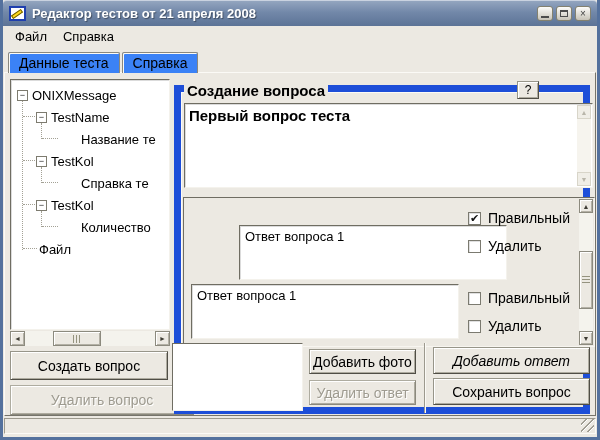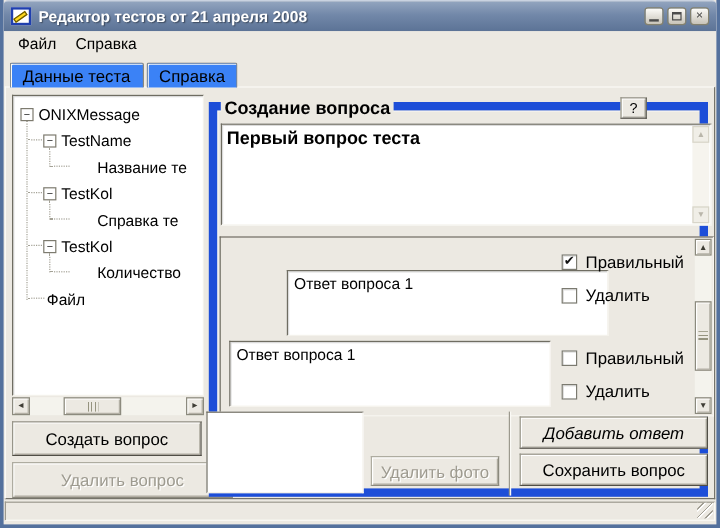--- a/index.html
+++ b/index.html
@@ -258,21 +258,22 @@
               <span class="grip-h"></span>
             </span>
           <span class="scr-btn down" style="width:14px;height:14px;">
               <span>▼</span>
             </span>
         </div>
       </div>
     </div>
 
     <div class="photo"></div>
-    <div class="btn btn-delphoto disabled">Удалить фото</div>
+    <div class="btn btn-addphoto">Добавить фото</div>
+    <div class="btn btn-delphoto disabled">Удалить ответ</div>
     <div class="divider-v"></div>
     <div class="btn btn-addans">Добавить ответ</div>
     <div class="btn btn-saveq">Сохранить вопрос</div>
   </div>
 
   <div class="statusbar">
     <span class="resize-grip"></span>
   </div>
 
 </div>

